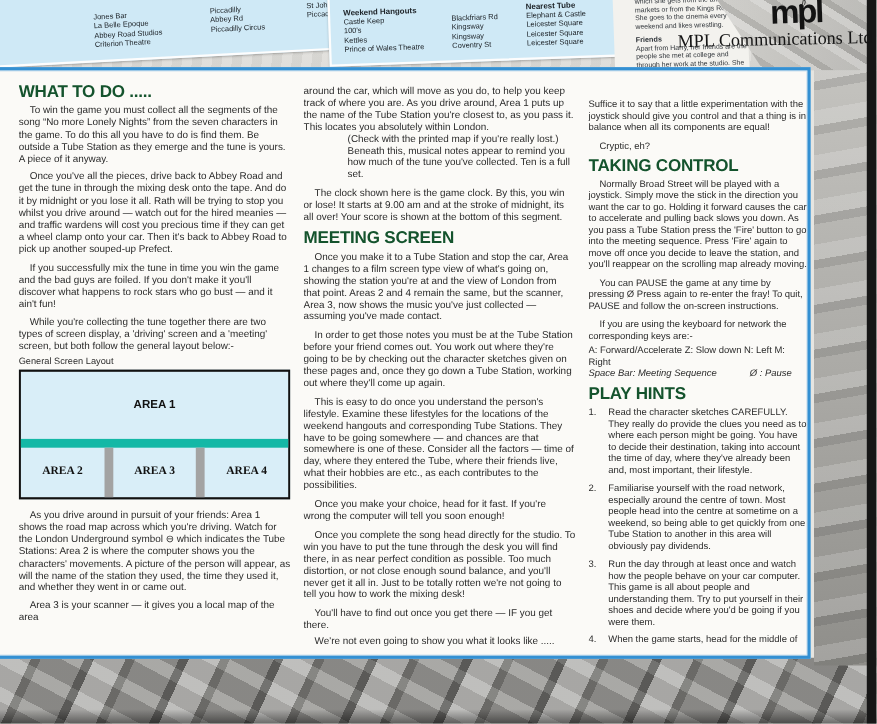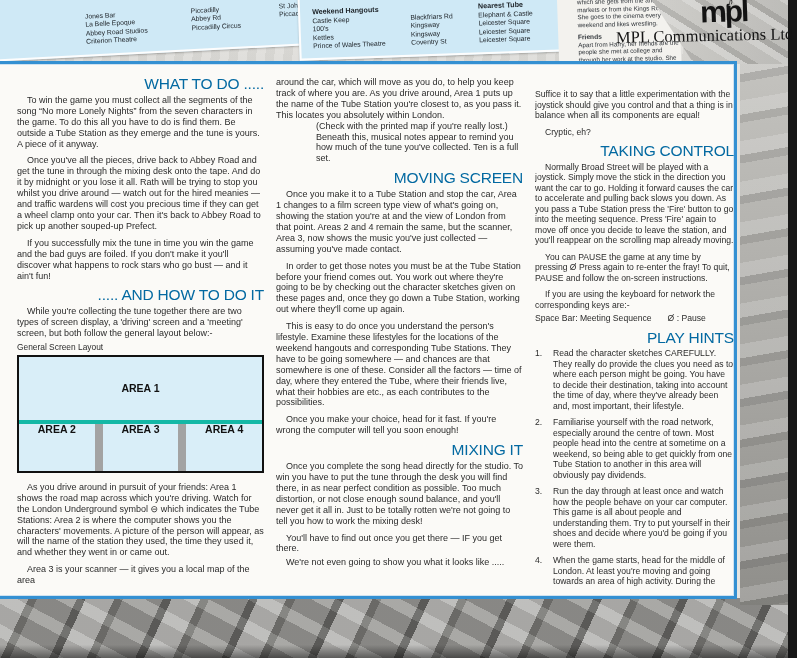--- a/index.html
+++ b/index.html
@@ -58,39 +58,39 @@
                font-family:"Liberation Serif", serif; font-size:16.5px; transform:rotate(-1.2deg); }
 
   
   .page { position:absolute; left:-16px; top:61px; width:753px; height:538px;
           background:#fbfaf7; border:3px solid #3490d2; box-shadow:0 0 0 1px #cfe2f0 inset;
           padding:13px 0 8px 30px; display:flex; gap:12px; overflow:hidden; }
   .col  { overflow:hidden; color:#2b2b2b; }
   .col1 { width:247px; font-size:9px;   line-height:10.9px; }
   .col2 { width:247px; font-size:9px;   line-height:10.9px; }
   .col3 { width:199px; font-size:8.6px; line-height:10.5px;margin-top:12px; }
-  .col h2 { color:#0369a1; font-size:15.5px; font-weight:normal; letter-spacing:-.2px; margin:9px 0 5px;text-align:right; }
+  .col h2 { color:#14532d; font-size:15.5px; font-weight:bold; letter-spacing:-.2px; margin:9px 0 5px; }
   .col h2.first { margin-top:2px; }
   .col p { margin:0 0 6px; text-indent:10px; }
   .col p.cont { text-indent:0; margin-top:-6px;margin-left:40px; }
   .col p.tight { margin-bottom:3px; }
 
   
   .caption { font-size:8.4px; margin:2px 0 2px; }
   .diagram { border:2px solid #111; background:#d9eef8; height:118px; display:flex;
              flex-direction:column; margin:0 0 9px; }
-  .d-top { flex:1.35; border-bottom:4px solid #14b8a6; display:flex; align-items:center; justify-content:center; }
+  .d-top { flex:1.35; border-bottom:8px solid #14b8a6; display:flex; align-items:center; justify-content:center; }
   .d-row { flex:1; display:flex; }
-  .d-cell { flex:1; display:flex; align-items:flex-start; justify-content:center; }
+  .d-cell { flex:1; display:flex; align-items:center; justify-content:center;font-family:Liberation Serif, serif; }
   .d-cell + .d-cell { border-left:8px solid #a3a3a3; }
   .d-label { font-weight:bold; font-size:10.5px; color:#111; }
 
   
   .keys { margin:0 0 7px; }
-  .keys-row2 { display:flex; gap:16px; }
+  .keys-row2 { display:flex; gap:30px;font-style:italic; }
 
   
   .hint { display:flex; gap:6px; margin:0 0 6px; }
   .hint .num { width:12px; flex:none; }
   .hint .txt { flex:1; }
 </style>
 </head>
 <body>
 
 <div class="stage">
@@ -165,21 +165,20 @@
   </div>
   <div class="logo-name">MPL Communications Ltd</div>
 
   <div class="page">
 
     <div class="col col1">
       <h2 class="first">WHAT TO DO .....</h2>
       <p>To win the game you must collect all the segments of the song “No more Lonely Nights” from the seven characters in the game. To do this all you have to do is find them. Be outside a Tube Station as they emerge and the tune is yours. A piece of it anyway.</p>
       <p>Once you've all the pieces, drive back to Abbey Road and get the tune in through the mixing desk onto the tape. And do it by midnight or you lose it all. Rath will be trying to stop you whilst you drive around — watch out for the hired meanies — and traffic wardens will cost you precious time if they can get a wheel clamp onto your car. Then it's back to Abbey Road to pick up another souped-up Prefect.</p>
       <p>If you successfully mix the tune in time you win the game and the bad guys are foiled. If you don't make it you'll discover what happens to rock stars who go bust — and it ain't fun!</p>
-      <h2>..... AND HOW TO DO IT</h2>
       <p class="tight">While you're collecting the tune together there are two types of screen display, a 'driving' screen and a 'meeting' screen, but both follow the general layout below:-</p>
       <div class="caption">General Screen Layout</div>
       <div class="diagram">
         <div class="d-top">
           <span class="d-label">AREA 1</span>
         </div>
         <div class="d-row">
           <div class="d-cell">
             <span class="d-label">AREA 2</span>
           </div>
@@ -191,39 +190,40 @@
           </div>
         </div>
       </div>
       <p>As you drive around in pursuit of your friends: Area 1 shows the road map across which you're driving. Watch for the London Underground symbol ⊖ which indicates the Tube Stations: Area 2 is where the computer shows you the characters' movements. A picture of the person will appear, as will the name of the station they used, the time they used it, and whether they went in or came out.</p>
       <p>Area 3 is your scanner — it gives you a local map of the area</p>
     </div>
 
     <div class="col col2">
       <p style="text-indent:0">around the car, which will move as you do, to help you keep track of where you are. As you drive around, Area 1 puts up the name of the Tube Station you're closest to, as you pass it. This locates you absolutely within London.</p>
       <p class="cont">(Check with the printed map if you're really lost.) Beneath this, musical notes appear to remind you how much of the tune you've collected. Ten is a full set.</p>
-      <h2>MOVING SCREEN</h2>
+      <p>The clock shown here is the game clock. By this, you win or lose! It starts at 9.00 am and at the stroke of midnight, its all over! Your score is shown at the bottom of this segment.</p>
+      <h2>MEETING SCREEN</h2>
       <p>Once you make it to a Tube Station and stop the car, Area 1 changes to a film screen type view of what's going on, showing the station you're at and the view of London from that point. Areas 2 and 4 remain the same, but the scanner, Area 3, now shows the music you've just collected — assuming you've made contact.</p>
       <p>In order to get those notes you must be at the Tube Station before your friend comes out. You work out where they're going to be by checking out the character sketches given on these pages and, once they go down a Tube Station, working out where they'll come up again.</p>
       <p>This is easy to do once you understand the person's lifestyle. Examine these lifestyles for the locations of the weekend hangouts and corresponding Tube Stations. They have to be going somewhere — and chances are that somewhere is one of these. Consider all the factors — time of day, where they entered the Tube, where their friends live, what their hobbies are etc., as each contributes to the possibilities.</p>
       <p>Once you make your choice, head for it fast. If you're wrong the computer will tell you soon enough!</p>
-      <h2>MIXING IT</h2>
       <p>Once you complete the song head directly for the studio. To win you have to put the tune through the desk you will find there, in as near perfect condition as possible. Too much distortion, or not close enough sound balance, and you'll never get it all in. Just to be totally rotten we're not going to tell you how to work the mixing desk!</p>
       <p class="tight">You'll have to find out once you get there — IF you get there.</p>
       <p>We're not even going to show you what it looks like .....</p>
     </div>
 
     <div class="col col3">
       <p style="text-indent:0">Suffice it to say that a little experimentation with the joystick should give you control and that a thing is in balance when all its components are equal!</p>
       <p>Cryptic, eh?</p>
       <h2>TAKING CONTROL</h2>
       <p>Normally Broad Street will be played with a joystick. Simply move the stick in the direction you want the car to go. Holding it forward causes the car to accelerate and pulling back slows you down. As you pass a Tube Station press the 'Fire' button to go into the meeting sequence. Press 'Fire' again to move off once you decide to leave the station, and you'll reappear on the scrolling map already moving.</p>
       <p>You can PAUSE the game at any time by pressing Ø Press again to re-enter the fray! To quit, PAUSE and follow the on-screen instructions.</p>
       <p class="tight">If you are using the keyboard for network the corresponding keys are:-</p>
       <div class="keys">
+        <div>A: Forward/Accelerate   Z: Slow down   N: Left   M: Right</div>
         <div class="keys-row2">
           <span>Space Bar: Meeting Sequence</span>
           <span>Ø : Pause</span>
         </div>
       </div>
       <h2>PLAY HINTS</h2>
       <div class="hint">
         <span class="num">1.</span>
         <span class="txt">Read the character sketches CAREFULLY. They really do provide the clues you need as to where each person might be going. You have to decide their destination, taking into account the time of day, where they've already been and, most important, their lifestyle.</span>
       </div>

